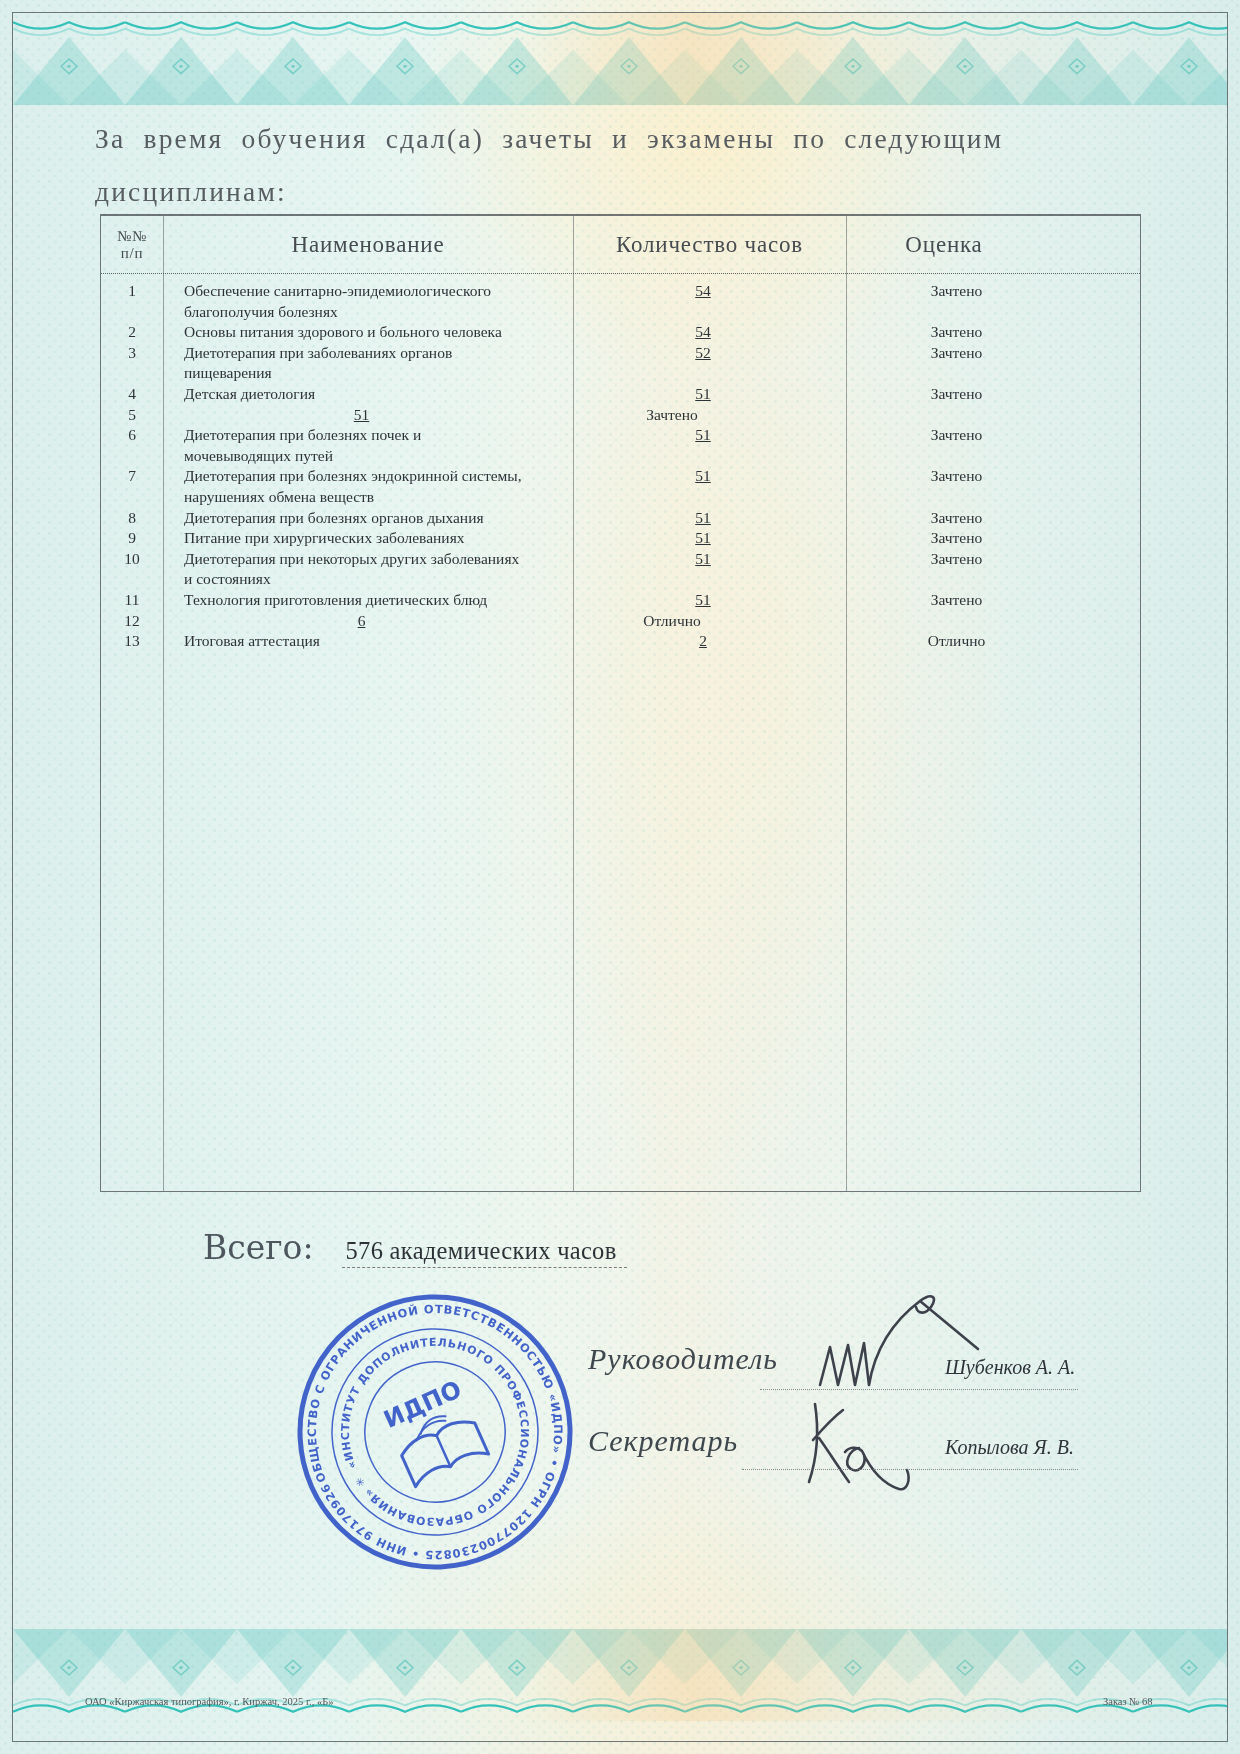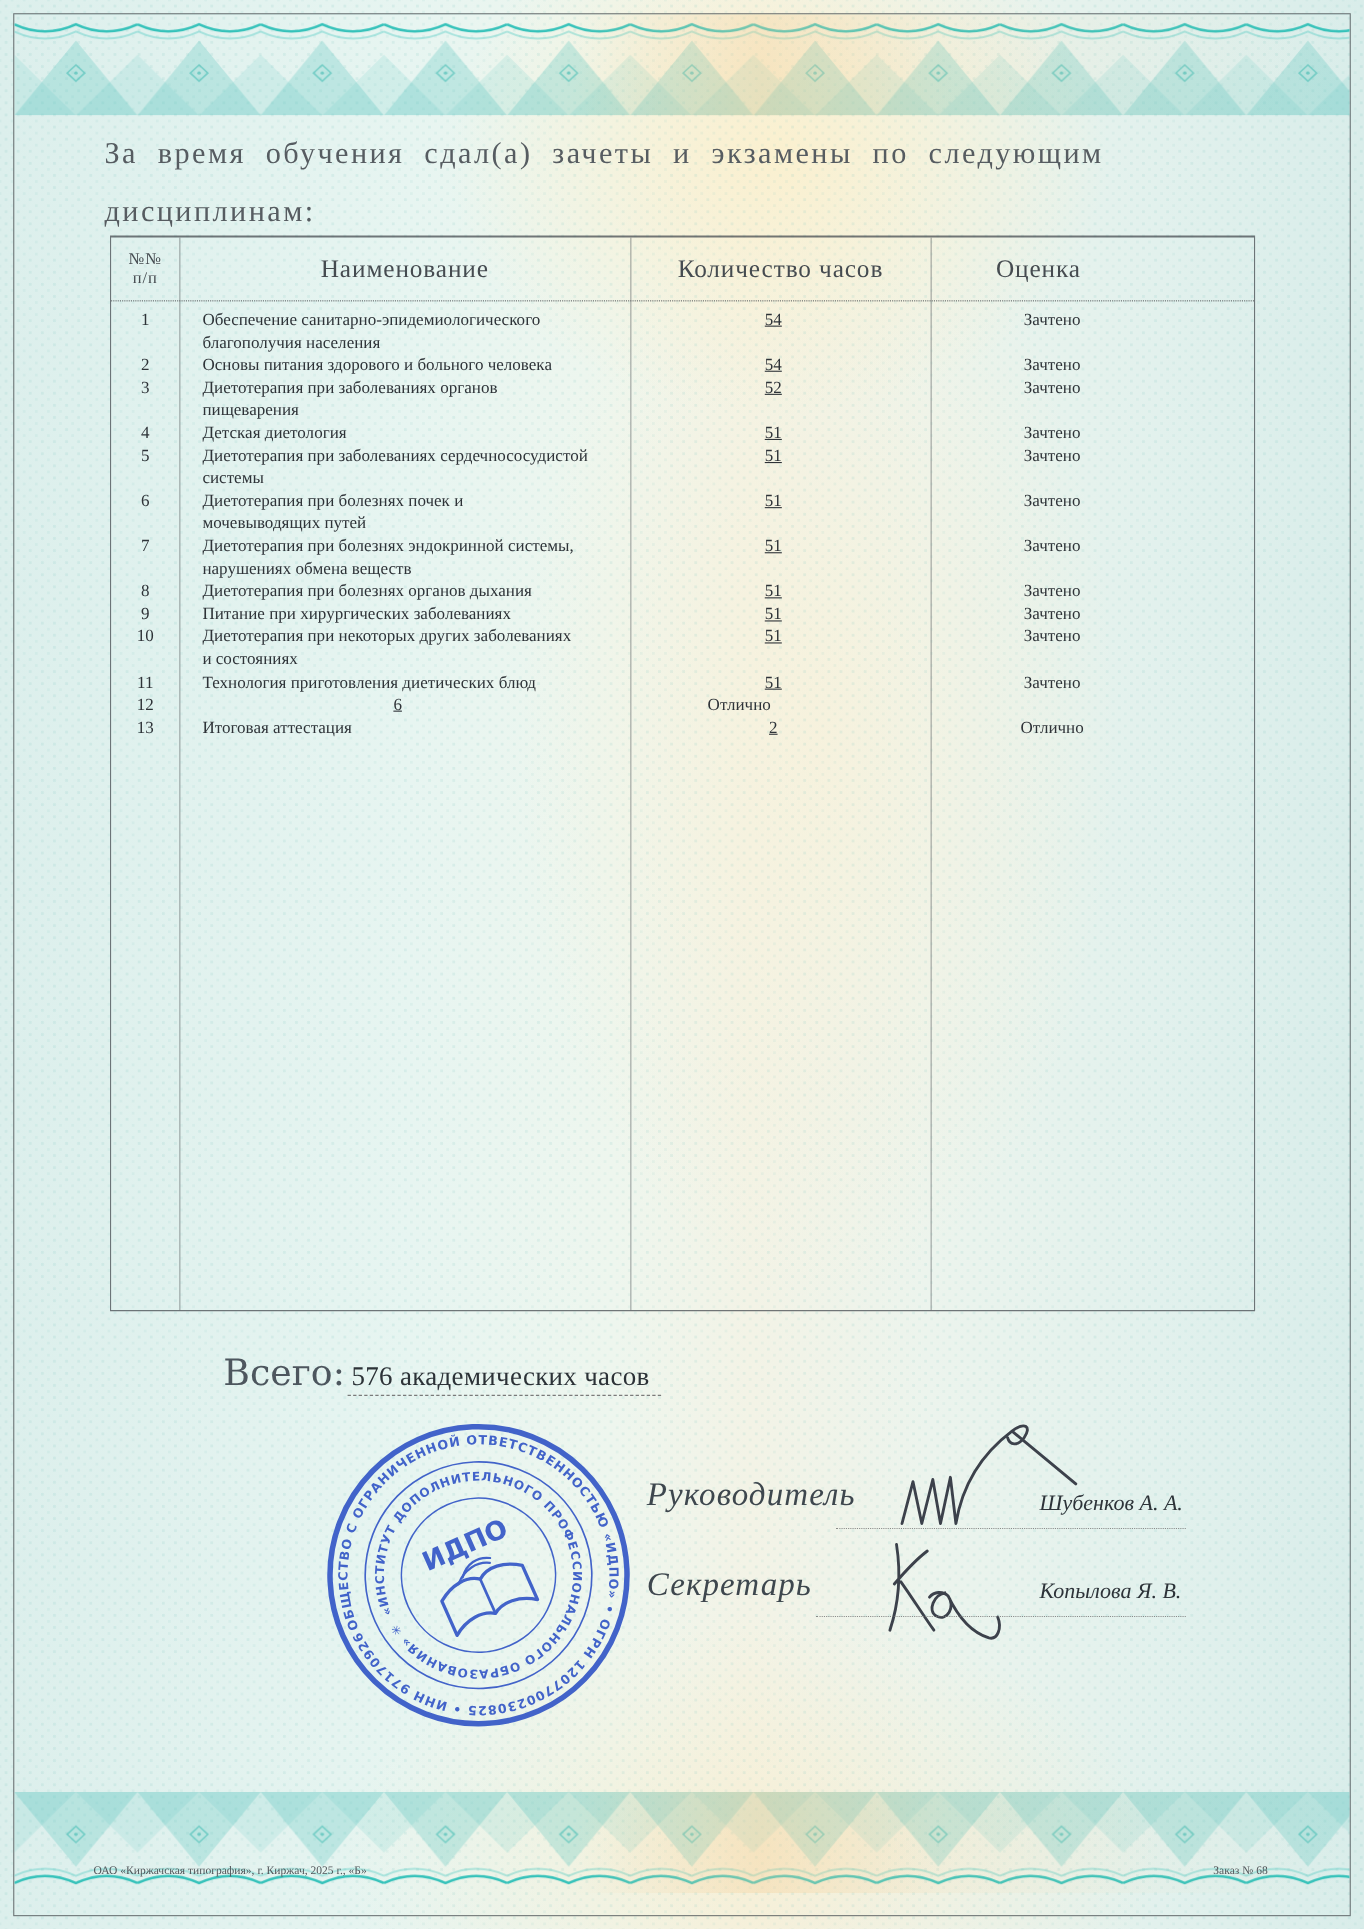--- a/index.html
+++ b/index.html
@@ -37,21 +37,21 @@
   .th{text-align:center; font-size:23px; letter-spacing:0.8px;}
   .th.h-num{font-size:15px; line-height:17px; white-space:pre-line;}
   .th.h-grade{padding-right:100px;}
   .tbody{position:absolute; top:58px; left:0; right:0; padding-top:7px;}
   .trow{display:grid; grid-template-columns:62px 410px 273px 296px; align-items:start;}
   .cell{font-size:15.5px; line-height:20.6px; color:#2e3338;}
   .cell.num{text-align:center;}
   .cell.name{padding-left:21px; white-space:pre-line;}
   .cell.hours{text-align:center; padding-right:13px;text-decoration:underline;}
   .cell.grade{text-align:center; padding-right:75px;}
-  .total{position:absolute; left:203px; top:1228px; display:flex; align-items:baseline; gap:2px;}
+  .total{position:absolute; left:203px; top:1228px; display:flex; align-items:baseline; gap:28px;}
   .total-label{font-family:"DejaVu Serif", serif; font-size:33px; color:#4d565e;}
   .total-value{font-size:24.5px; color:#2c3237; letter-spacing:0.3px;
     border-bottom:1.5px dashed rgba(110,110,110,0.9); padding:0 10px 2px 4px;}
   .sig-role{position:absolute; left:588px; font-family:Liberation Serif, serif; font-style:italic;
     font-size:30px; letter-spacing:1px; color:#3e474e;}
   .sig-name{position:absolute; left:945px; font-style:italic; font-size:20px; color:#2d3339;}
   .sig-line{position:absolute; border-top:1.5px dotted rgba(120,120,120,0.85); height:0;}
   .sig-svg{position:absolute;}
   .stamp{position:absolute; left:293px; top:1290px; transform:rotate(-24deg);}
   .footer-left{position:absolute; left:85px; top:1696px; font-size:10.5px; color:#51565a;}
@@ -97,21 +97,21 @@
       <div class="th h-num">№№
 п/п</div>
       <div class="th h-name">Наименование</div>
       <div class="th h-hours">Количество часов</div>
       <div class="th h-grade">Оценка</div>
     </div>
     <div class="tbody">
         <div class="trow">
           <div class="cell num">1</div>
           <div class="cell name">Обеспечение санитарно-эпидемиологического
-благополучия населения</div>
+благополучия болезнях</div>
           <div class="cell hours">54</div>
           <div class="cell grade">Зачтено</div>
         </div>
         <div class="trow">
           <div class="cell num">2</div>
           <div class="cell name">Основы питания здорового и больного человека</div>
           <div class="cell hours">54</div>
           <div class="cell grade">Зачтено</div>
         </div>
         <div class="trow">
@@ -122,22 +122,20 @@
           <div class="cell grade">Зачтено</div>
         </div>
         <div class="trow">
           <div class="cell num">4</div>
           <div class="cell name">Детская диетология</div>
           <div class="cell hours">51</div>
           <div class="cell grade">Зачтено</div>
         </div>
         <div class="trow">
           <div class="cell num">5</div>
-          <div class="cell name">Диетотерапия при заболеваниях сердечнососудистой
-системы</div>
           <div class="cell hours">51</div>
           <div class="cell grade">Зачтено</div>
         </div>
         <div class="trow">
           <div class="cell num">6</div>
           <div class="cell name">Диетотерапия при болезнях почек и
 мочевыводящих путей</div>
           <div class="cell hours">51</div>
           <div class="cell grade">Зачтено</div>
         </div>

